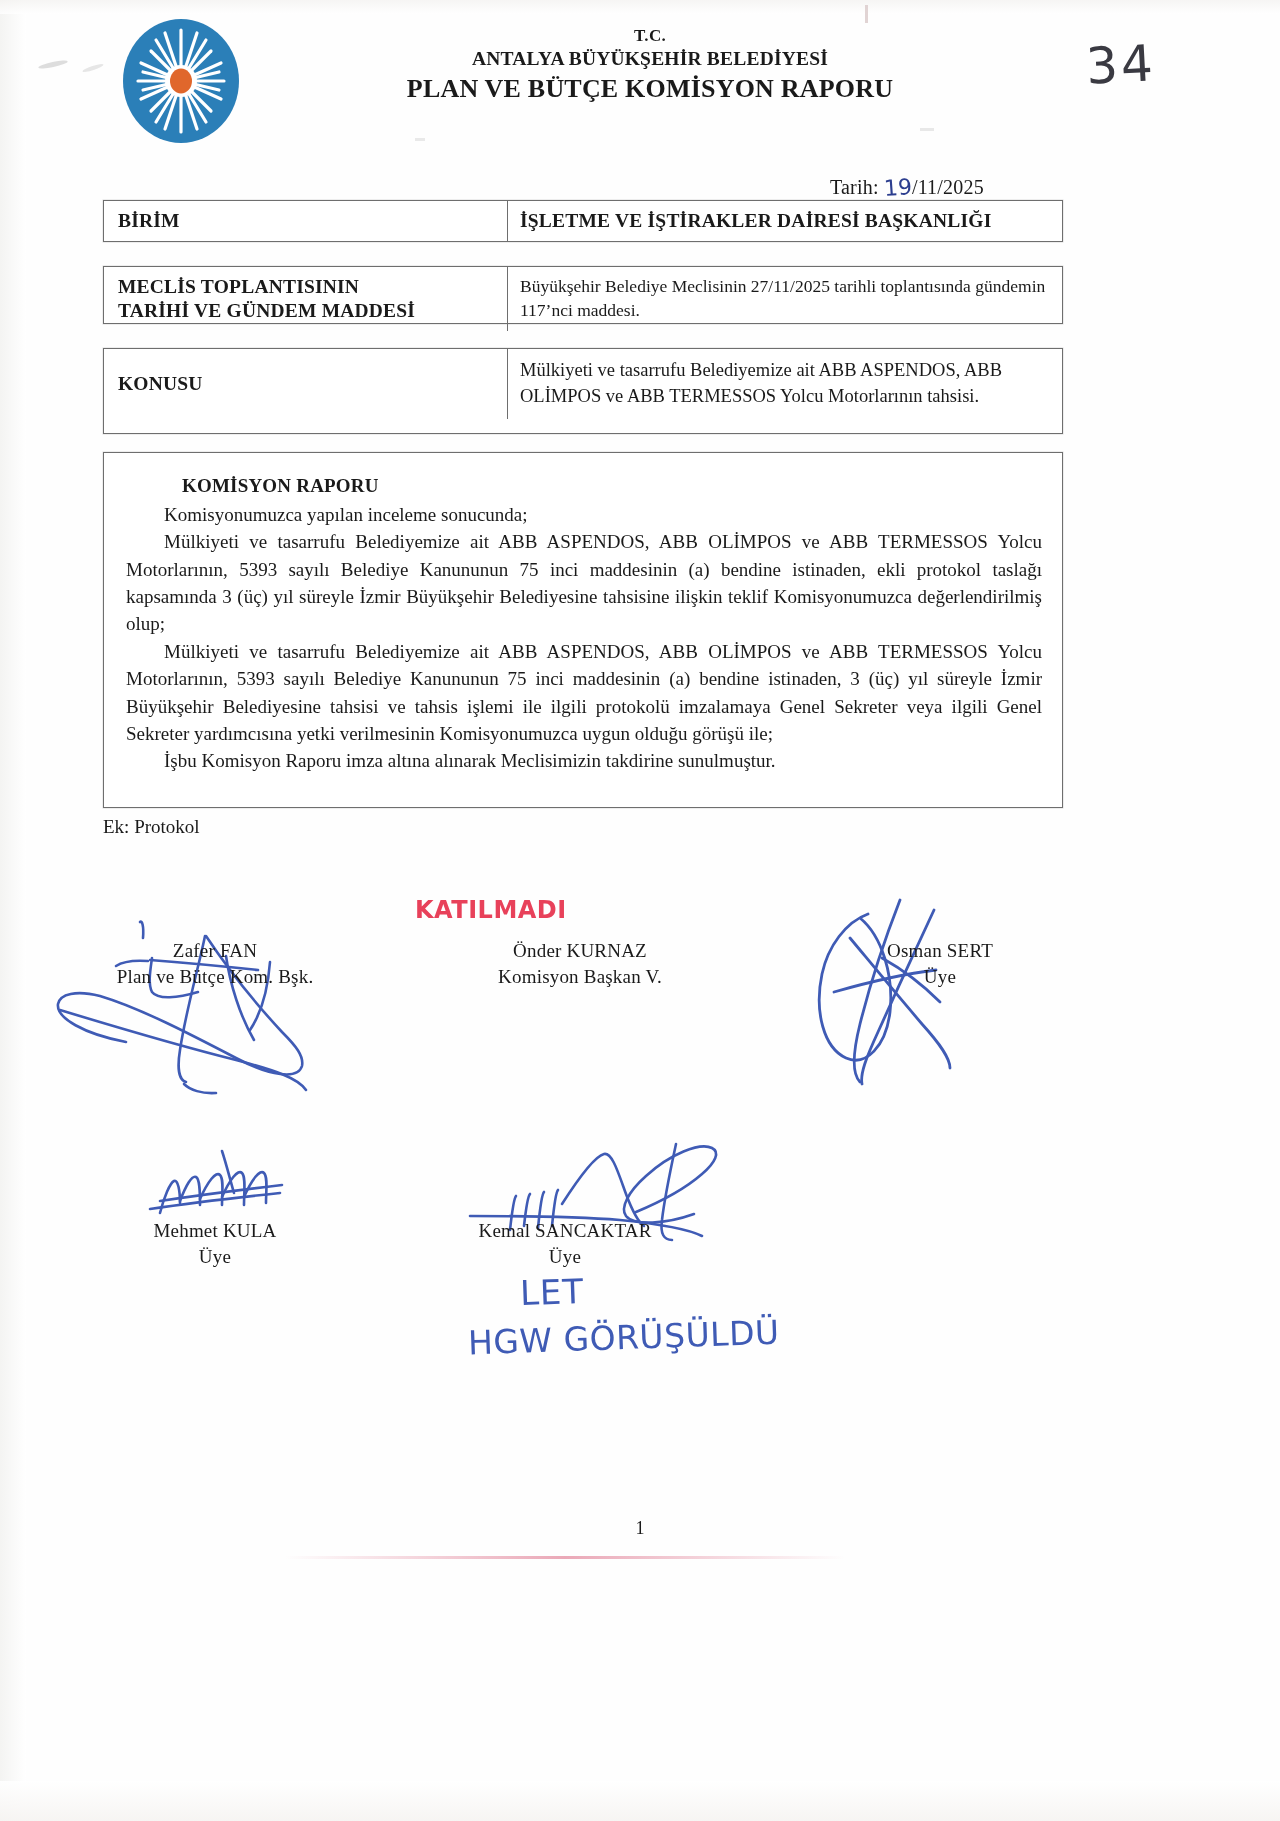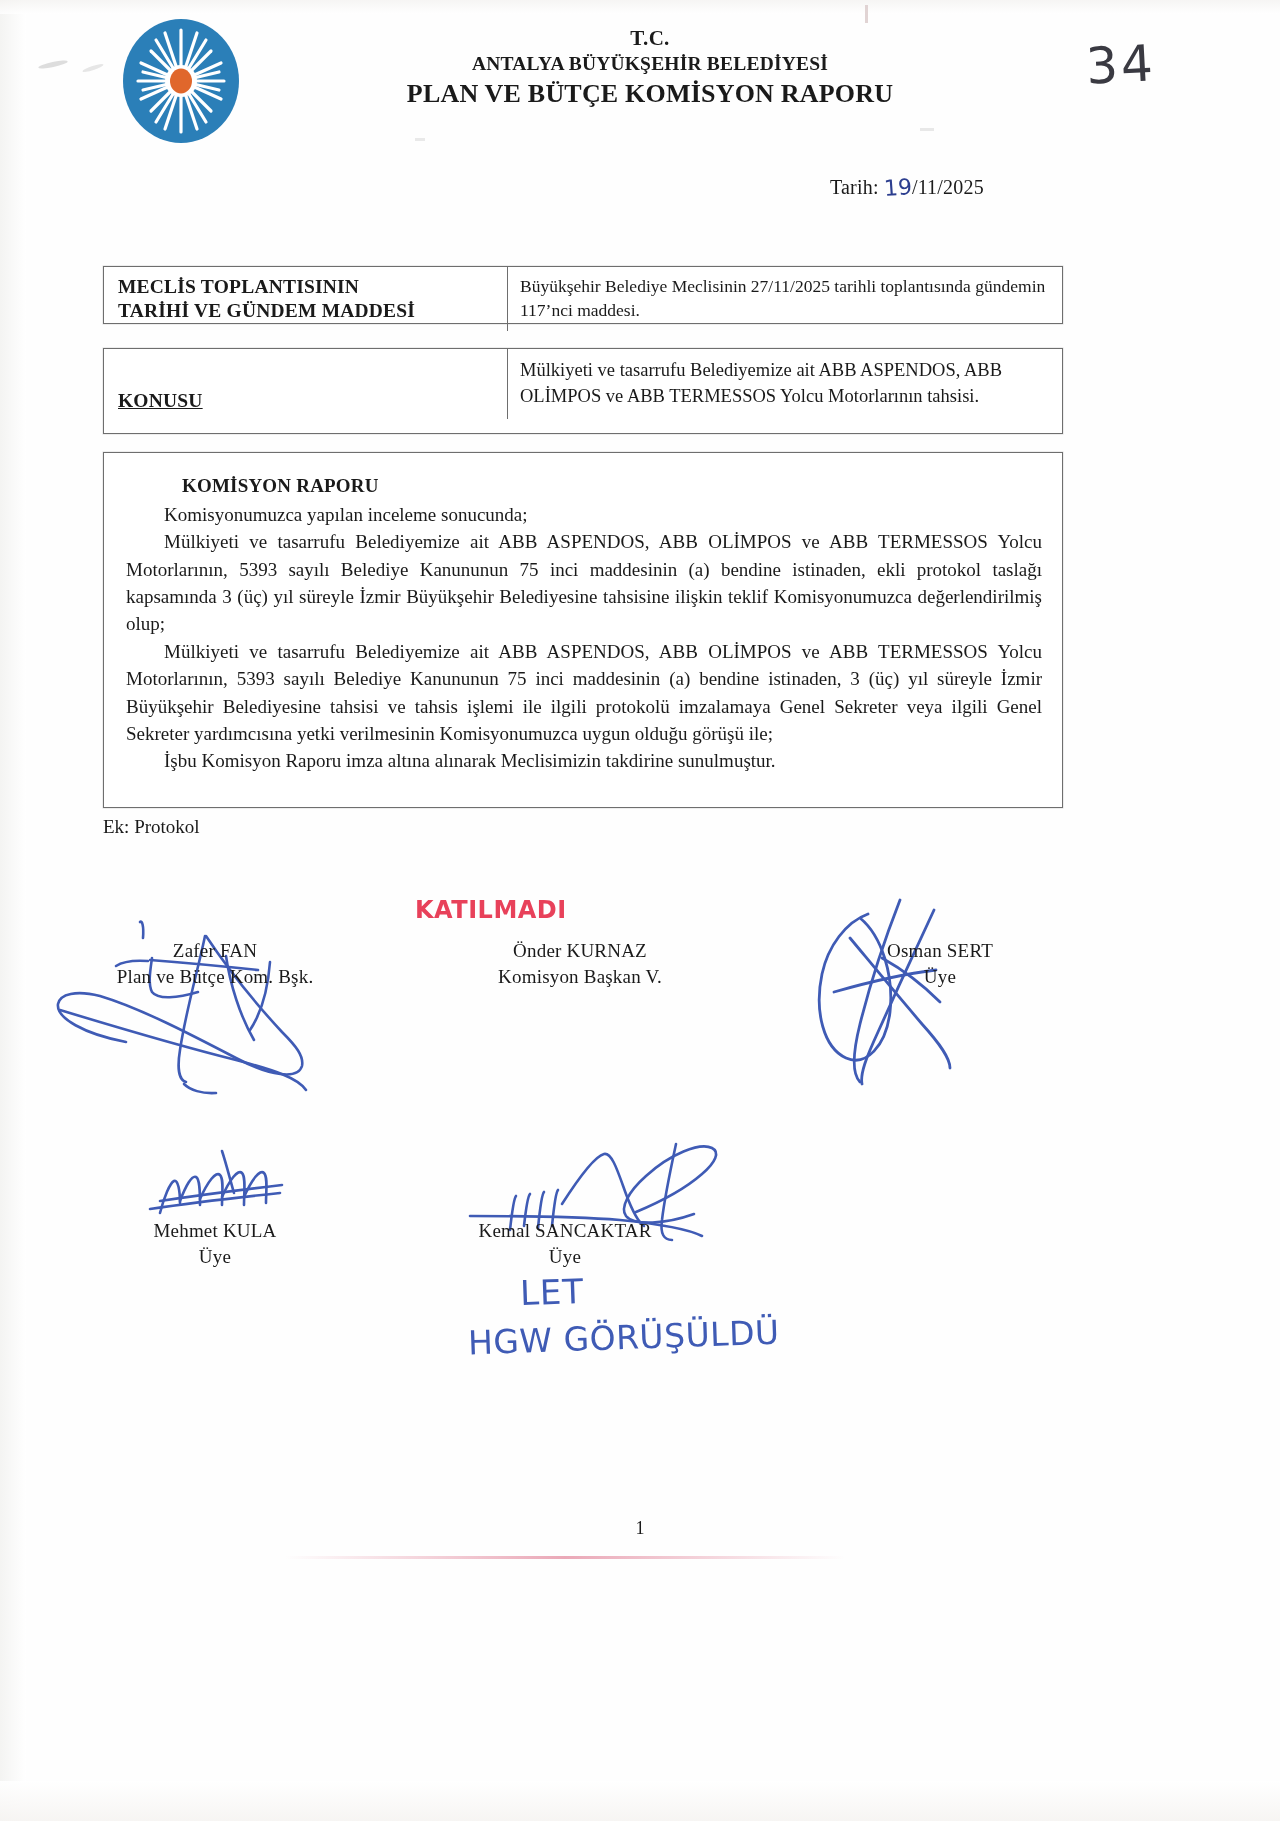--- a/index.html
+++ b/index.html
@@ -21,21 +21,21 @@
   .scan-edge-top{position:absolute;left:0;top:0;height:14px;width:100%;
     background:linear-gradient(to bottom,#f4f3f1,#ffffff);opacity:.8;}
   .scan-edge-bottom{position:absolute;left:0;bottom:0;height:40px;width:100%;
     background:linear-gradient(to top,#f6f4f2,#ffffff);opacity:.9;}
 
   
   .header{position:absolute;left:0;top:0;width:1280px;height:160px;}
   .logo{position:absolute;left:120px;top:18px;width:122px;height:126px;}
   .logo svg{display:block;}
   .title-block{position:absolute;left:330px;top:26px;width:640px;text-align:center;}
-  .title-tc{font-weight:bold;font-size:21px;letter-spacing:.3px;line-height:1.22;}
+  .title-tc{font-weight:bold;font-size:17px;letter-spacing:.3px;line-height:1.22;}
   .title-l2{font-weight:bold;font-size:19.5px;letter-spacing:.2px;line-height:1.28;}
   .title-l3{font-weight:bold;font-size:26px;letter-spacing:.2px;line-height:1.28;}
   .page-no-hand{
     position:absolute;left:1086px;top:36px;
     font-family:"DejaVu Sans", sans-serif;
     font-size:50px;color:#3a3a42;
     transform:rotate(-3deg);
     letter-spacing:3px;
   }
   .smudge1{position:absolute;left:38px;top:62px;width:30px;height:5px;
@@ -71,21 +71,21 @@
 
   #tbl-birim{left:103px;top:200px;width:960px;height:42px;}
   #tbl-birim .c-left{padding-top:7px;padding-bottom:7px;}
   #tbl-birim .c-right{display:flex;align-items:center;}
 
   #tbl-meclis{left:103px;top:266px;width:960px;height:58px;}
   #tbl-meclis .c-left{padding:6px 0 6px 14px;align-items:center;}
   #tbl-meclis .c-right{padding-top:7px;}
 
   #tbl-konu{left:103px;top:348px;width:960px;height:86px;}
-  #tbl-konu .c-left{padding:6px 0 6px 14px;align-items:flex-end;text-decoration:underline;}
+  #tbl-konu .c-left{padding:6px 0 6px 14px;align-items:center;}
   #tbl-konu .c-right{padding-top:8px;}
 
   
   #report-box{
     position:absolute;left:103px;top:452px;width:960px;height:356px;
     border:1px solid #6e6e6e;box-sizing:border-box;background:#fff;
     padding:22px 20px 10px 22px;
     box-shadow:0 0 0 .5px rgba(120,120,120,.25);
   }
   .rep-head{font-weight:bold;font-size:19px;letter-spacing:.2px;margin:0 0 4px 56px;}
@@ -183,20 +183,30 @@
     </div>
 
     <div class="page-no-hand">34</div>
   </div>
 
   <div class="date-line">
     <span>Tarih:</span>
     <span class="date-hand">19</span><span>/11/2025</span>
   </div>
 
+  <div class="tbl" id="tbl-birim">
+    <div class="row">
+      <div class="c-left">
+        <span class="lbl">BİRİM</span>
+      </div>
+      <div class="c-right">
+        <span class="val-bold">İŞLETME VE İŞTİRAKLER DAİRESİ BAŞKANLIĞI</span>
+      </div>
+    </div>
+  </div>
 
   <div class="tbl" id="tbl-meclis">
     <div class="row">
       <div class="c-left">
         <div>
           <div class="lbl">MECLİS TOPLANTISININ</div>
           <div class="lbl">TARİHİ VE GÜNDEM MADDESİ</div>
         </div>
       </div>
       <div class="c-right">

